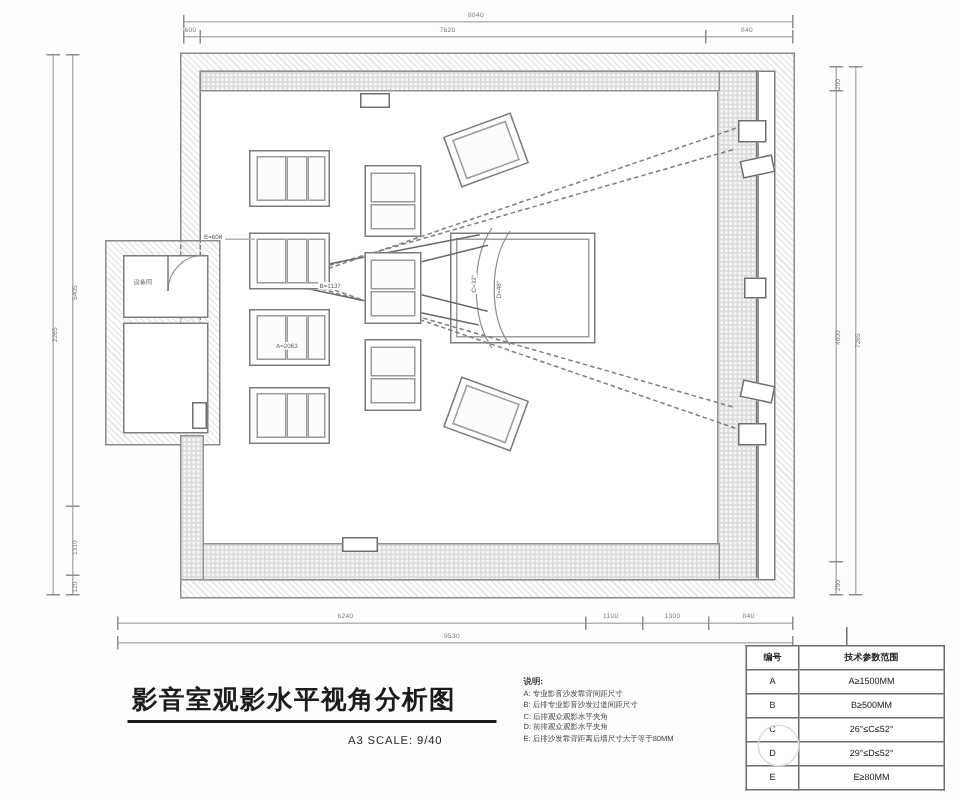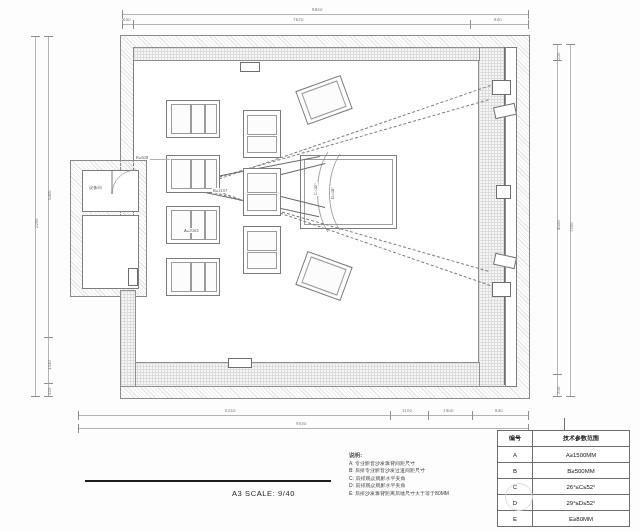--- a/index.html
+++ b/index.html
@@ -221,20 +221,21 @@
     <div class="spk" style="left:492px;top:80px;width:17px;height:13px;"></div>
     <div class="spk" style="left:494px;top:105px;width:20px;height:10px;transform:rotate(-12deg);"></div>
     <div class="spk" style="left:496px;top:185px;width:13px;height:12px;"></div>
     <div class="spk" style="left:494px;top:255px;width:20px;height:10px;transform:rotate(12deg);"></div>
     <div class="spk" style="left:492px;top:282px;width:17px;height:13px;"></div>
   </div>
   <div class="spk" style="left:240px;top:62px;width:18px;height:8px;"></div>
   <div class="spk" style="left:228px;top:358px;width:22px;height:8px;"></div>
   <div class="spk" style="left:128px;top:268px;width:8px;height:16px;"></div>
 
+  <div class="title" style="left:88px;top:455px;">影音室观影水平视角分析图</div>
   <div class="titleline" style="left:85px;top:480px;width:246px;"></div>
   <div class="scale" style="left:232px;top:489px;">A3  SCALE: 9/40</div>
 
   <div class="notes" style="left:349px;top:452px;width:146px;">
     <div style="font-weight:bold;font-size:5.6px;">说明:</div>
     <div>A: 专业影音沙发靠背间距尺寸</div>
     <div>B: 后排专业影音沙发过道间距尺寸</div>
     <div>C: 后排观众观影水平夹角</div>
     <div>D: 前排观众观影水平夹角</div>
     <div>E: 后排沙发靠背距离后墙尺寸大于等于80MM</div>

